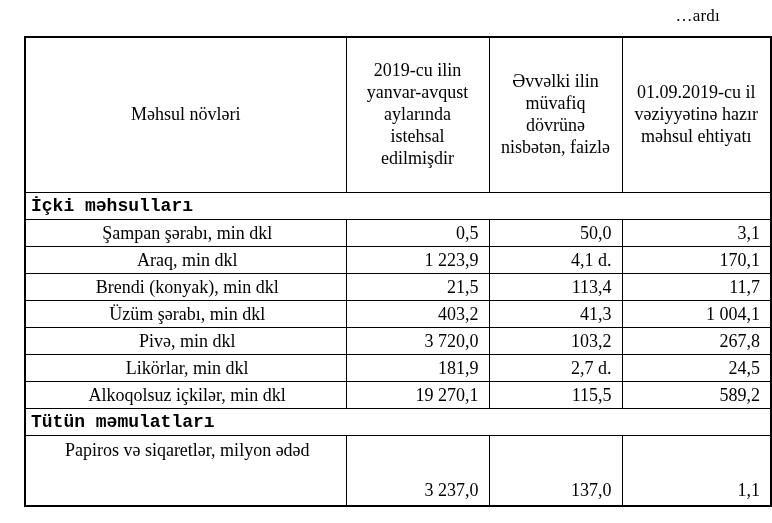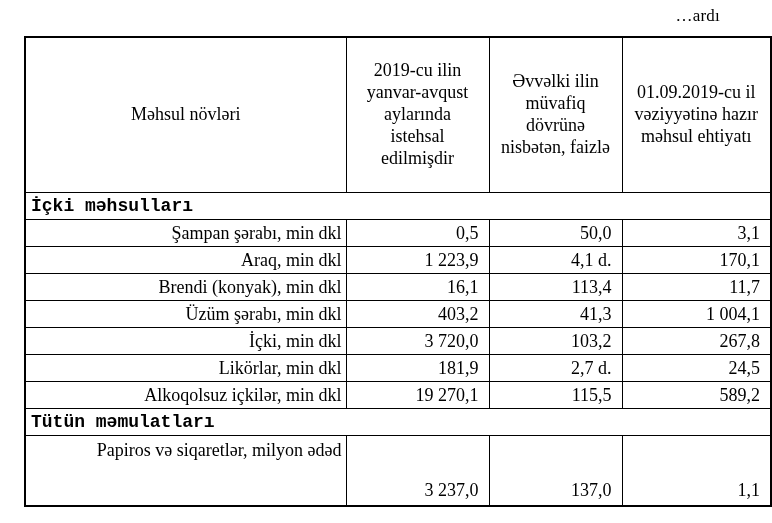--- a/index.html
+++ b/index.html
@@ -50,21 +50,21 @@
   tr.srow td {
     height: 24px;
     font-weight: bold;
     text-align: left;
     padding: 1px 4px 1px 5px;
     font-size: 18px;
     font-family: Liberation Mono, monospace;
   }
   tr.drow { height: 27px; }
   tr.drow td.lbl {
-    text-align: right;
+    text-align: center;
     padding: 1px 4px 1px 7px;
     vertical-align: middle;
   }
   tr.drow td.num {
     text-align: right;
     padding: 1px 10px 1px 2px;
     vertical-align: middle;
     font-family: Liberation Serif, serif;
   }
   tr.drow.tall { height: 70px; }
@@ -114,34 +114,34 @@
 
     <tr class="drow">
       <td class="lbl">Araq, min dkl</td>
       <td class="num">1 223,9</td>
       <td class="num">4,1 d.</td>
       <td class="num">170,1</td>
     </tr>
 
     <tr class="drow">
       <td class="lbl">Brendi (konyak), min dkl</td>
-      <td class="num">16,1</td>
+      <td class="num">21,5</td>
       <td class="num">113,4</td>
       <td class="num">11,7</td>
     </tr>
 
     <tr class="drow">
       <td class="lbl">Üzüm şərabı, min dkl</td>
       <td class="num">403,2</td>
       <td class="num">41,3</td>
       <td class="num">1 004,1</td>
     </tr>
 
     <tr class="drow">
-      <td class="lbl">İçki, min dkl</td>
+      <td class="lbl">Pivə, min dkl</td>
       <td class="num">3 720,0</td>
       <td class="num">103,2</td>
       <td class="num">267,8</td>
     </tr>
 
     <tr class="drow">
       <td class="lbl">Likörlar, min dkl</td>
       <td class="num">181,9</td>
       <td class="num">2,7 d.</td>
       <td class="num">24,5</td>

